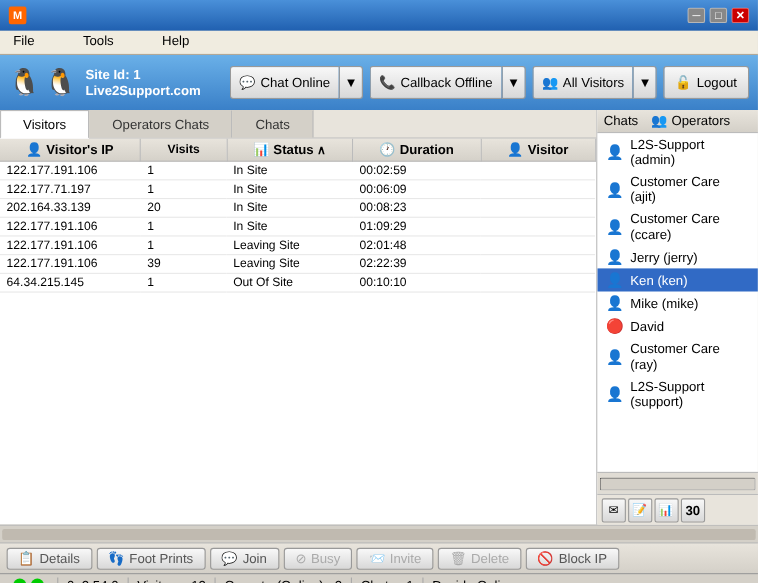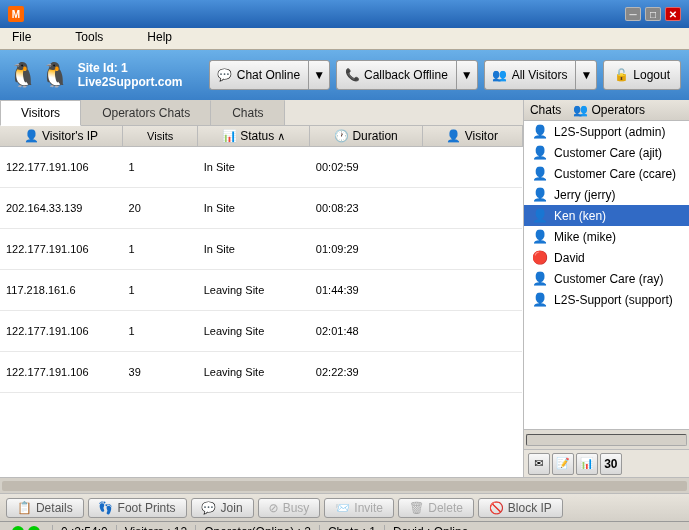--- a/index.html
+++ b/index.html
@@ -119,26 +119,26 @@
 
     
     .visitors-table { flex: 1; overflow-y: auto; overflow-x: auto; }
     table { width: 100%; border-collapse: collapse; }
     thead tr { background: linear-gradient(to bottom, #e8e4dc, #d4d0c8); }
     th {
       padding: 3px 24px;
       text-align: right;
       border-right: 1px solid #bbb;
       border-bottom: 1px solid #bbb;
-      font-weight: normal;
+      font-weight: bold;
       font-size: 11px;
       white-space: nowrap;
     }
     td {
-      padding: 14px 6px;
+      padding: 2px 6px;
       border-bottom: 1px solid #e8e8e8;
       font-size: 11px;
       white-space: nowrap;
     }
     tbody tr.highlighted { background: #fff0cc; }
     .p-badge { background: #00aa00; color: white; font-size: 9px; padding: 0 3px; border-radius: 2px; margin-left: 2px; }
 
     
     .right-panel { width: 185px; display: flex; flex-direction: column; }
     .chat-col-header {
@@ -335,52 +335,59 @@
         </thead>
         <tbody id="table-body">
         <tr>
               <td>122.177.191.106</td>
               <td>1</td>
               <td>In Site</td>
               <td>00:02:59</td>
               <td></td>
             </tr>
             <tr>
+              <td>122.177.71.197</td>
+              <td>1</td>
+              <td>In Site</td>
+              <td>00:06:09</td>
+              <td></td>
+            </tr>
+            <tr>
               <td>202.164.33.139</td>
               <td>20</td>
               <td>In Site</td>
               <td>00:08:23</td>
               <td></td>
             </tr>
             <tr>
               <td>122.177.191.106</td>
               <td>1</td>
               <td>In Site</td>
               <td>01:09:29</td>
               <td></td>
             </tr>
             <tr>
-              <td>117.218.161.6</td>
-              <td>1</td>
-              <td>Leaving Site</td>
-              <td>01:44:39</td>
-              <td></td>
-            </tr>
-            <tr>
               <td>122.177.191.106</td>
               <td>1</td>
               <td>Leaving Site</td>
               <td>02:01:48</td>
               <td></td>
             </tr>
             <tr>
               <td>122.177.191.106</td>
               <td>39</td>
               <td>Leaving Site</td>
               <td>02:22:39</td>
+              <td></td>
+            </tr>
+            <tr>
+              <td>64.34.215.145</td>
+              <td>1</td>
+              <td>Out Of Site</td>
+              <td>00:10:10</td>
               <td></td>
             </tr>
           </tbody>
       </table>
     </div>
   </div>
 
   <div class="right-panel">
 
     <div class="chat-col-header">

